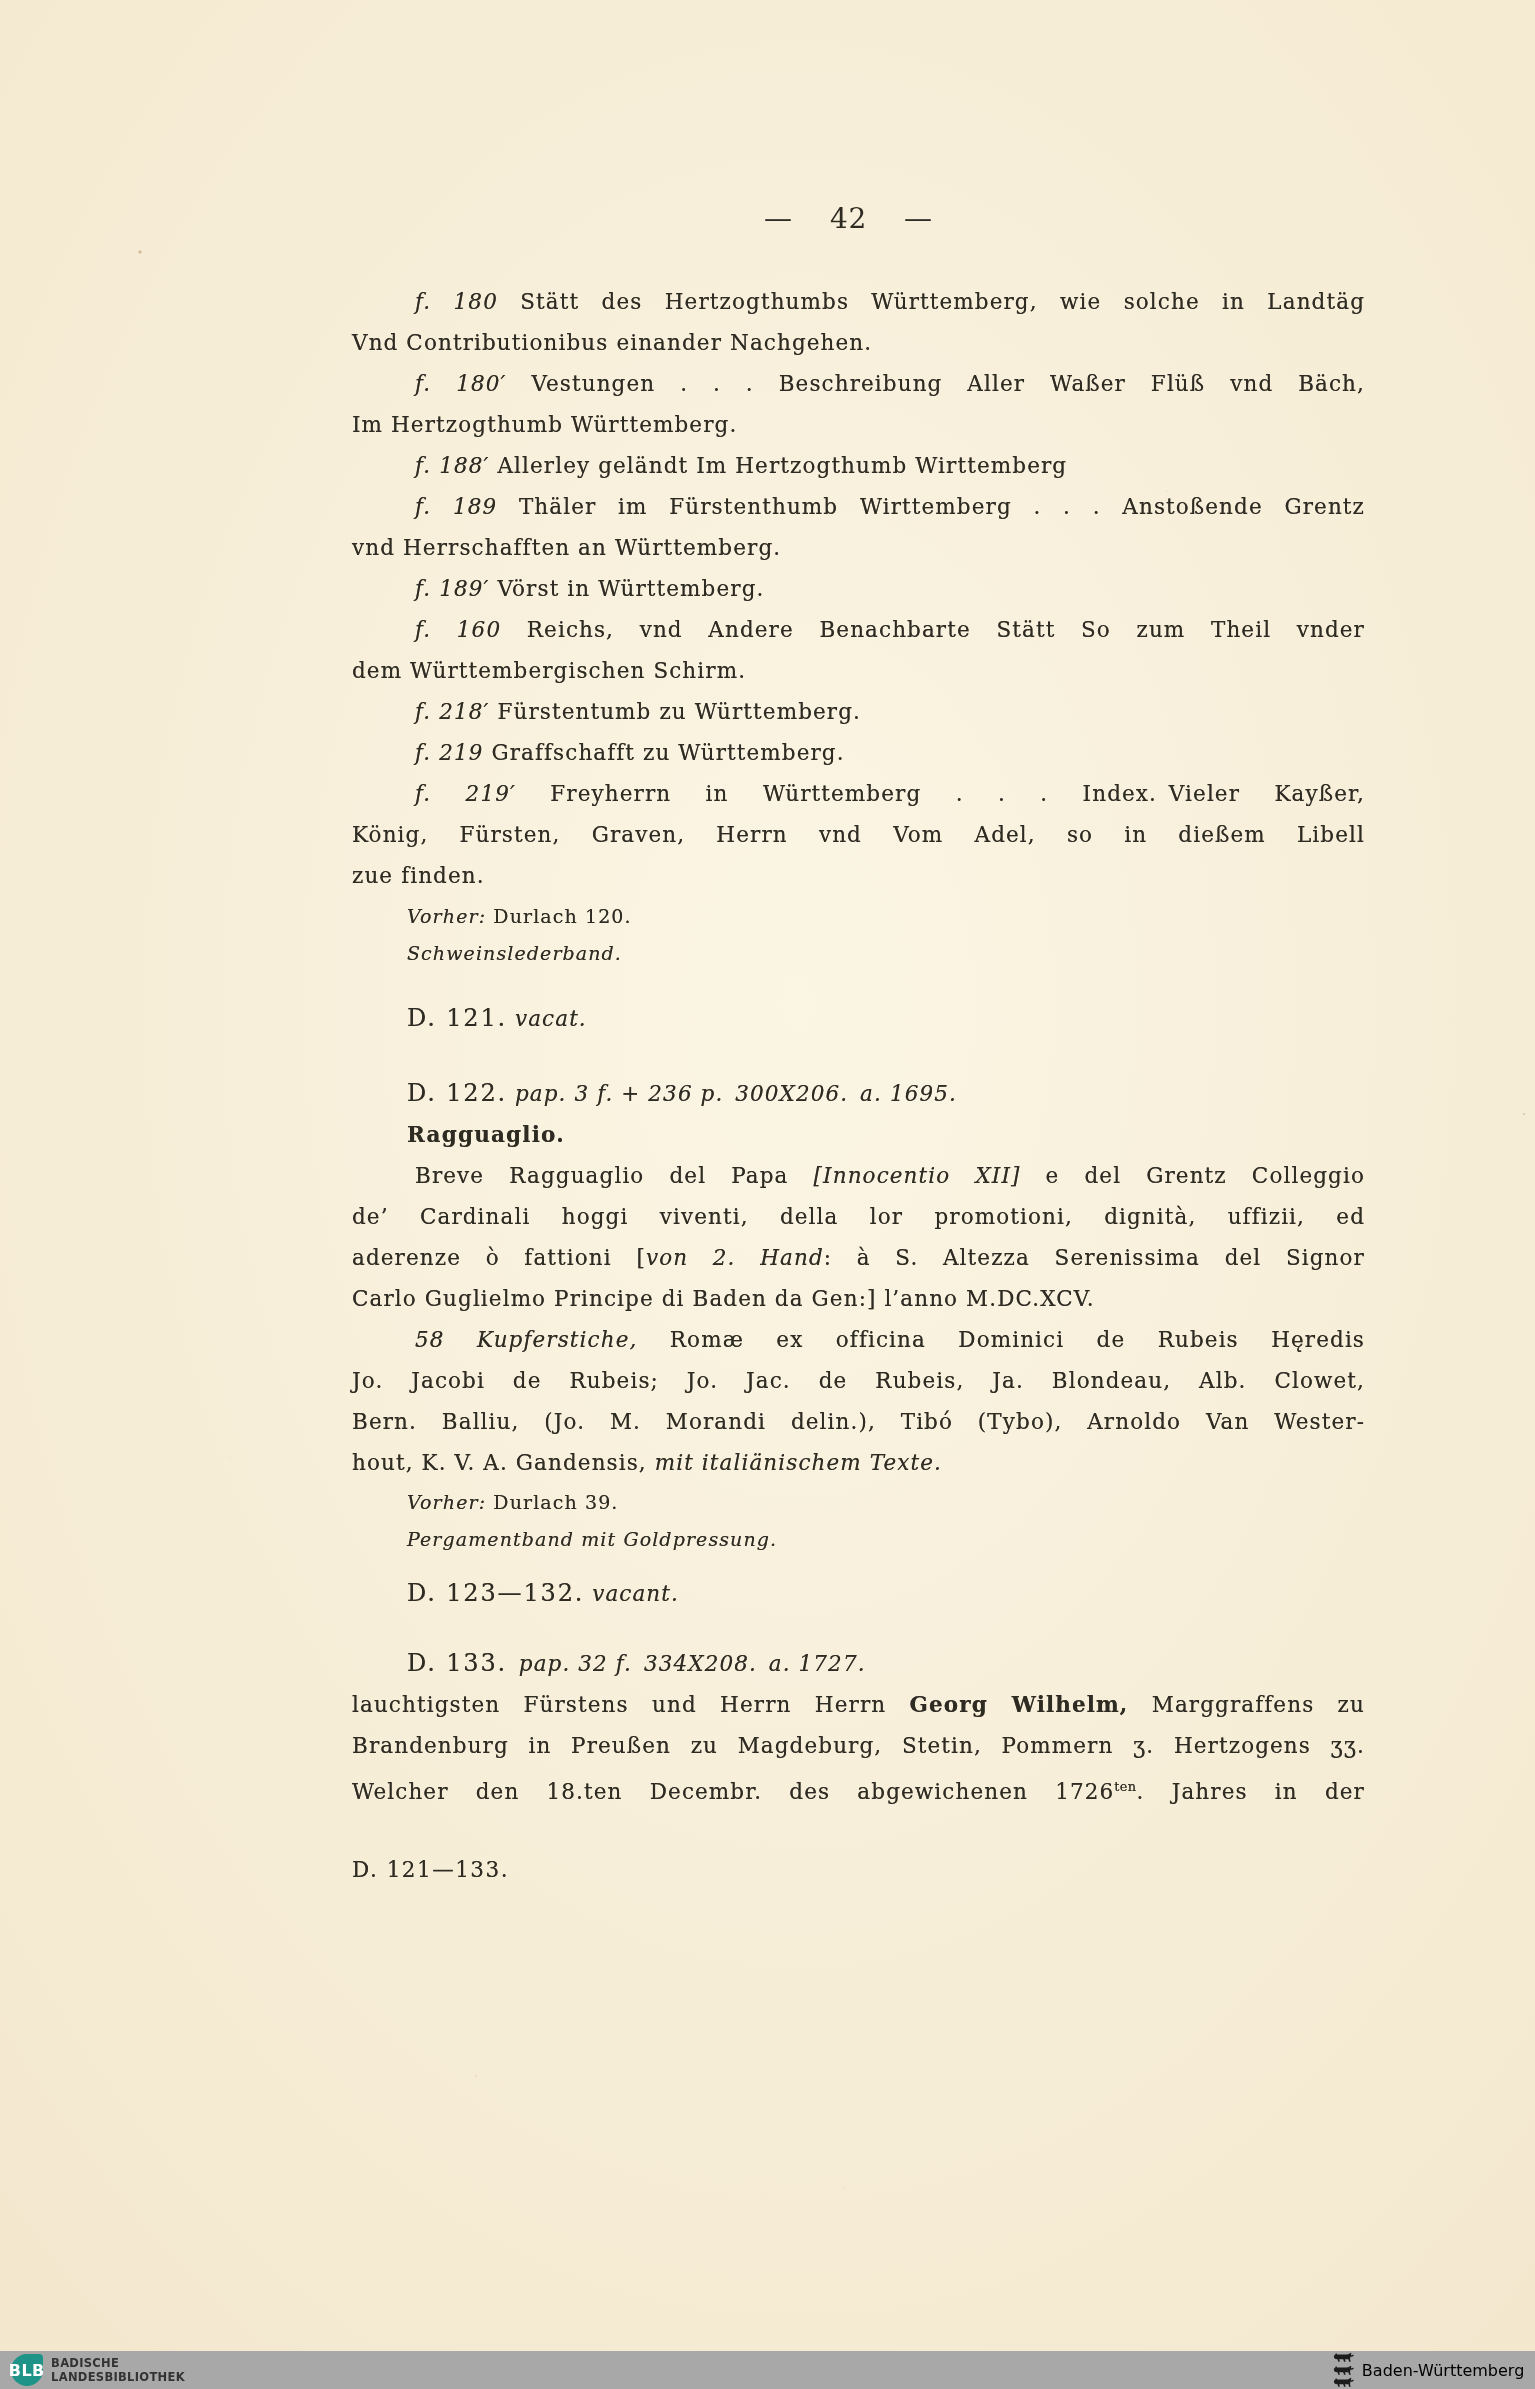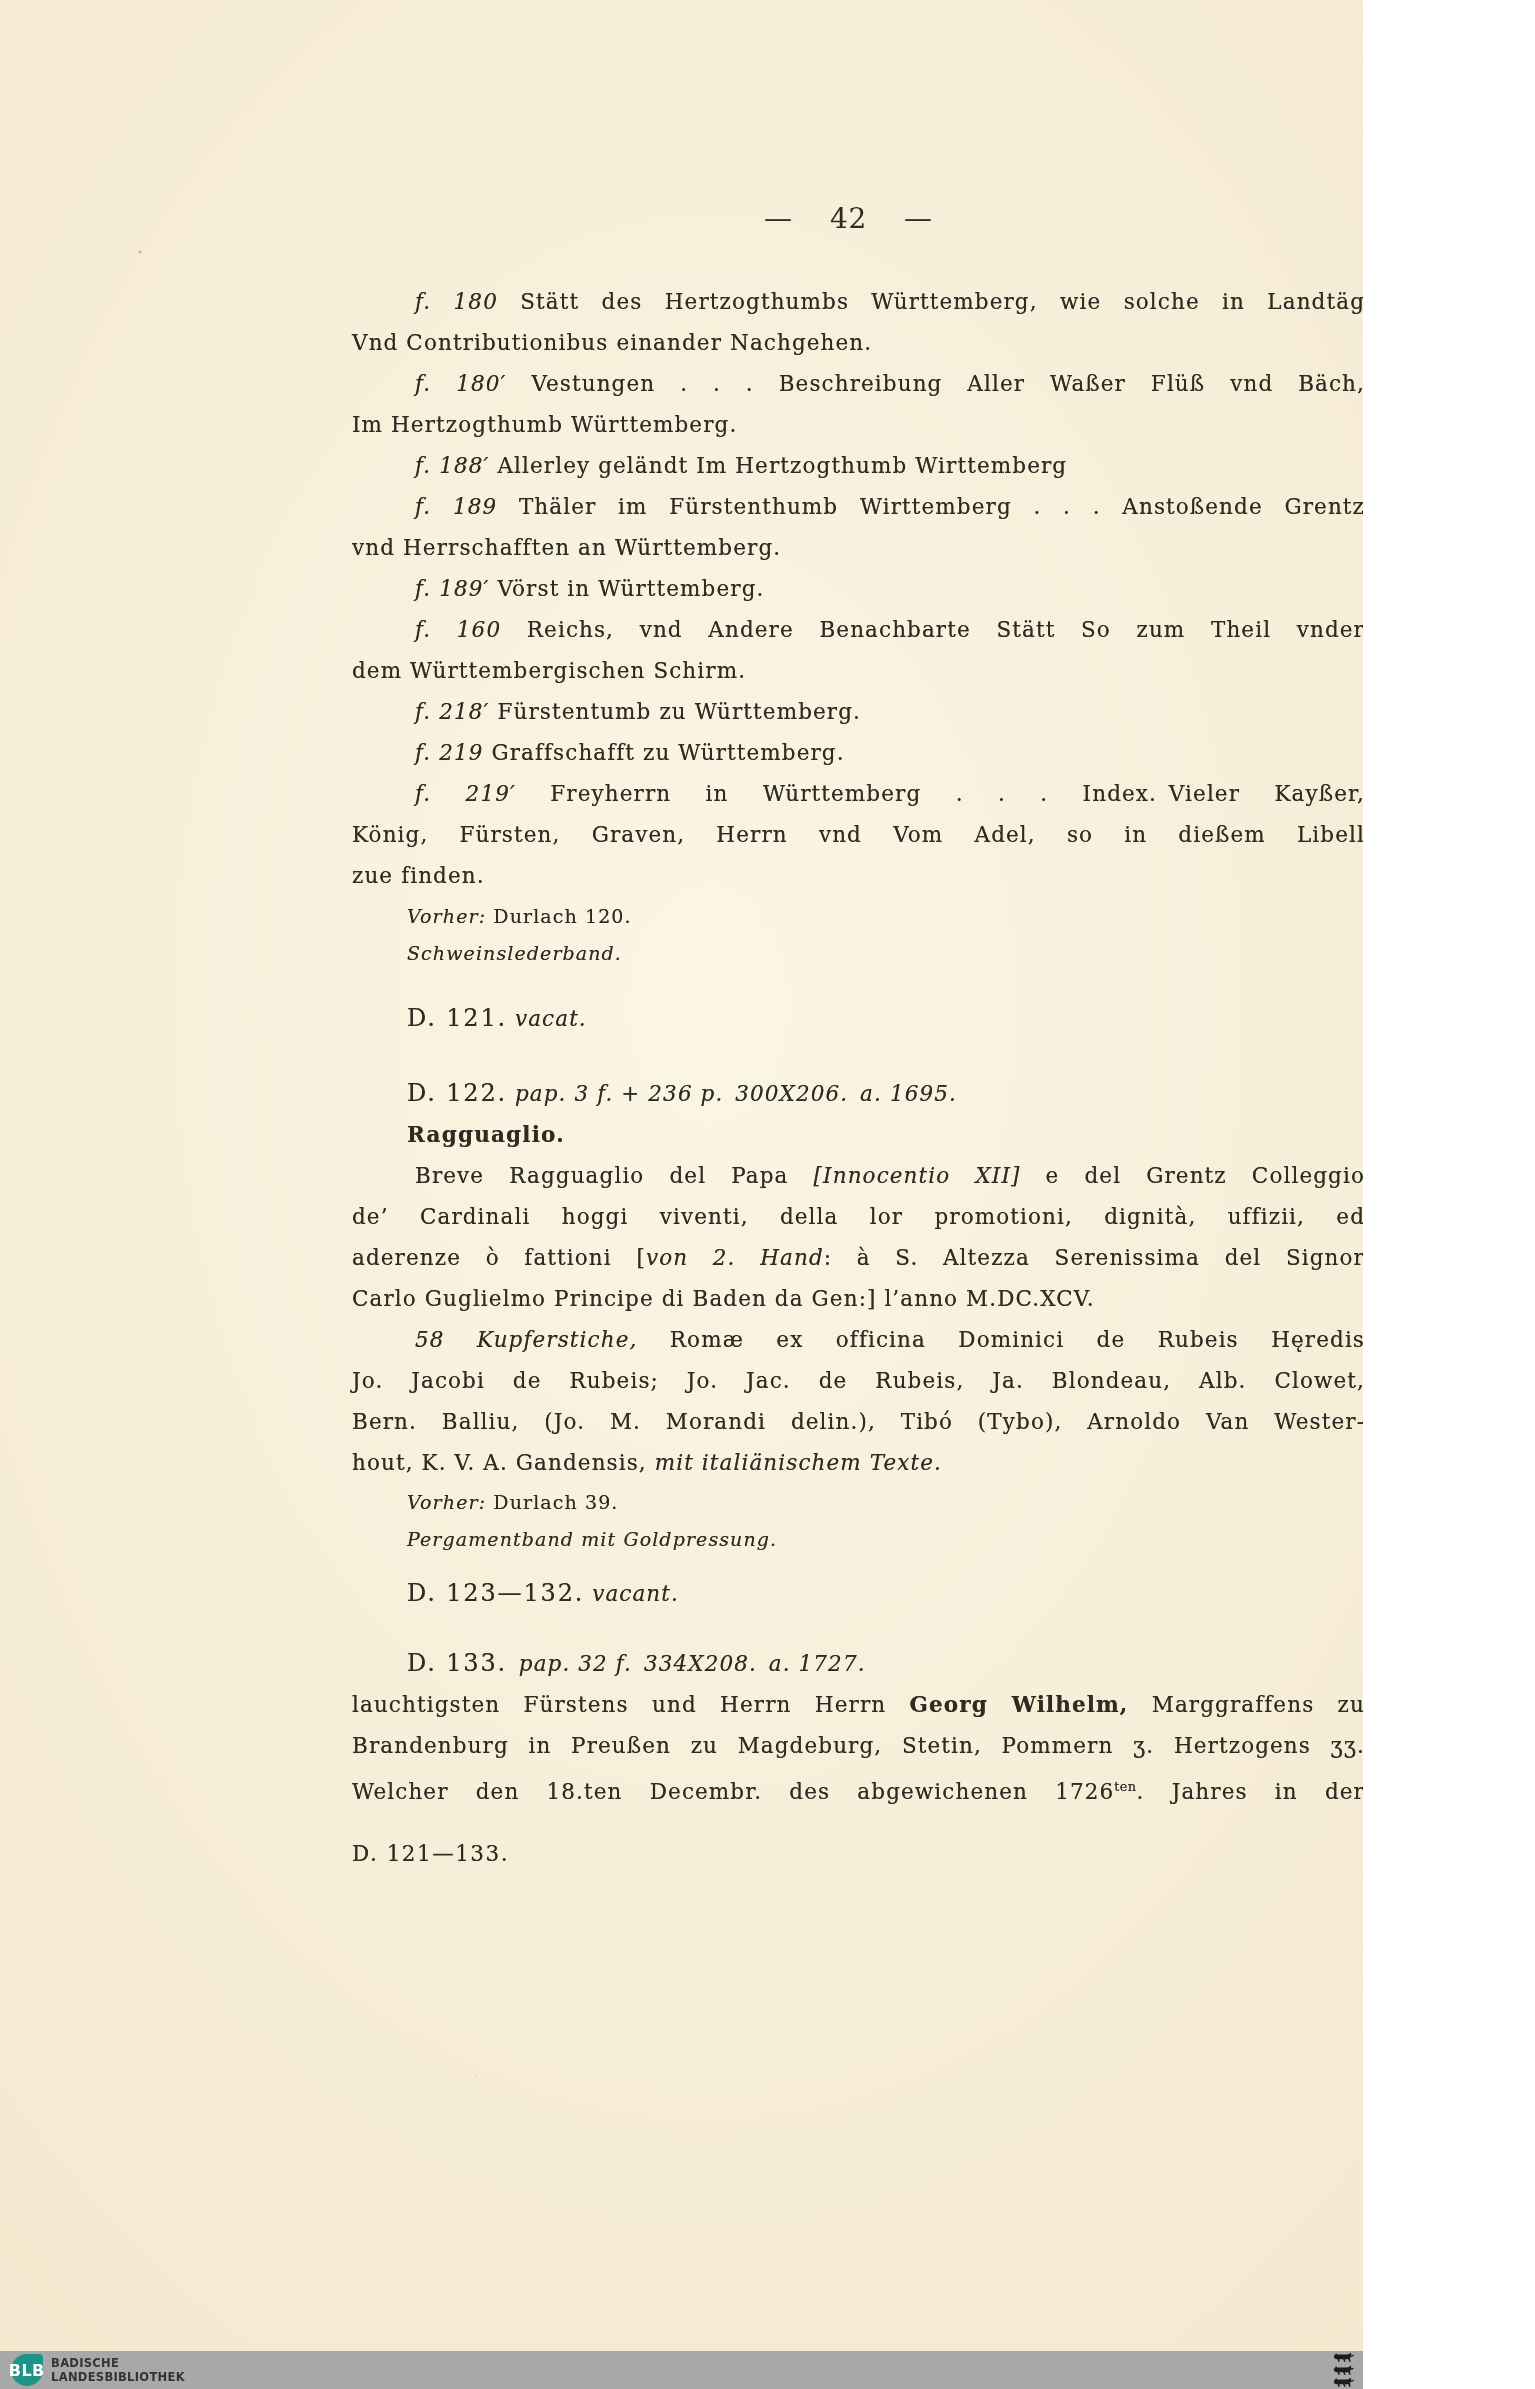--- a/index.html
+++ b/index.html
@@ -1,18 +1,18 @@
 <!DOCTYPE html>
 <html style="font-size:12.3px"><head>
 <meta charset="utf-8">
 <style>
   html,body{margin:0;padding:0;}
   .page{
     position:relative;
-    width:1363px;height:2389px;
+    width:1535px;height:2389px;
     overflow:hidden;
     background-color:#f7eed8;
     background-image:
       radial-gradient(circle 3.1px at 140px 252px, rgba(146,88,44,.55), rgba(146,88,44,0) 70%),
       radial-gradient(circle 2.3px at 1524px 1114px, rgba(120,80,50,.35), rgba(120,80,50,0) 70%),
       radial-gradient(circle 2.3px at 476px 2076px, rgba(190,140,90,.25), rgba(190,140,90,0) 70%),
       radial-gradient(circle 1.5px at 1167px 491px, rgba(200,140,100,.3), rgba(200,140,100,0) 70%),
       radial-gradient(circle 1.5px at 230px 1458px, rgba(200,150,110,.25), rgba(200,150,110,0) 70%),
       radial-gradient(circle 1.5px at 844px 2188px, rgba(205,160,110,.25), rgba(205,160,110,0) 70%),
       radial-gradient(1305px 1919px at 52% 42%, rgba(255,252,240,.5), rgba(214,186,130,.14));
@@ -43,21 +43,21 @@
   .seg-b{font-weight:bold;}
   .seg-sc{font-size:1.12em;letter-spacing:1.8px;}
   .seg-t{font-weight:bold;letter-spacing:1.2px;}
   .seg-sup{vertical-align:super;font-size:.6em;letter-spacing:0.4px;}
   [data-block="entry-120-notes"]{margin-top:1.5px;}
   [data-block="entry-121"]{margin-top:26px;}
   [data-block="entry-122"]{margin-top:34px;}
   [data-block="entry-122-notes"]{margin-top:1.5px;}
   [data-block="entry-123-132"]{margin-top:15.4px;}
   [data-block="entry-133"]{margin-top:29px;}
-  [data-block="signature"]{margin-top:20px;}
+  [data-block="signature"]{margin-top:36px;}
   [data-block="signature"] p{text-align:right;padding-right:142px;letter-spacing:1.5px;}
   
   .bottom-bar{
     position:absolute;left:0;top:2351px;width:1535px;height:38px;
     background:#a8a8a8;
     display:flex;align-items:center;justify-content:space-between;
     padding:0 10.7px;box-sizing:border-box;
     font-family:"DejaVu Sans","Liberation Sans",sans-serif;
   }
   .blb{display:flex;align-items:center;gap:8.4px;}

